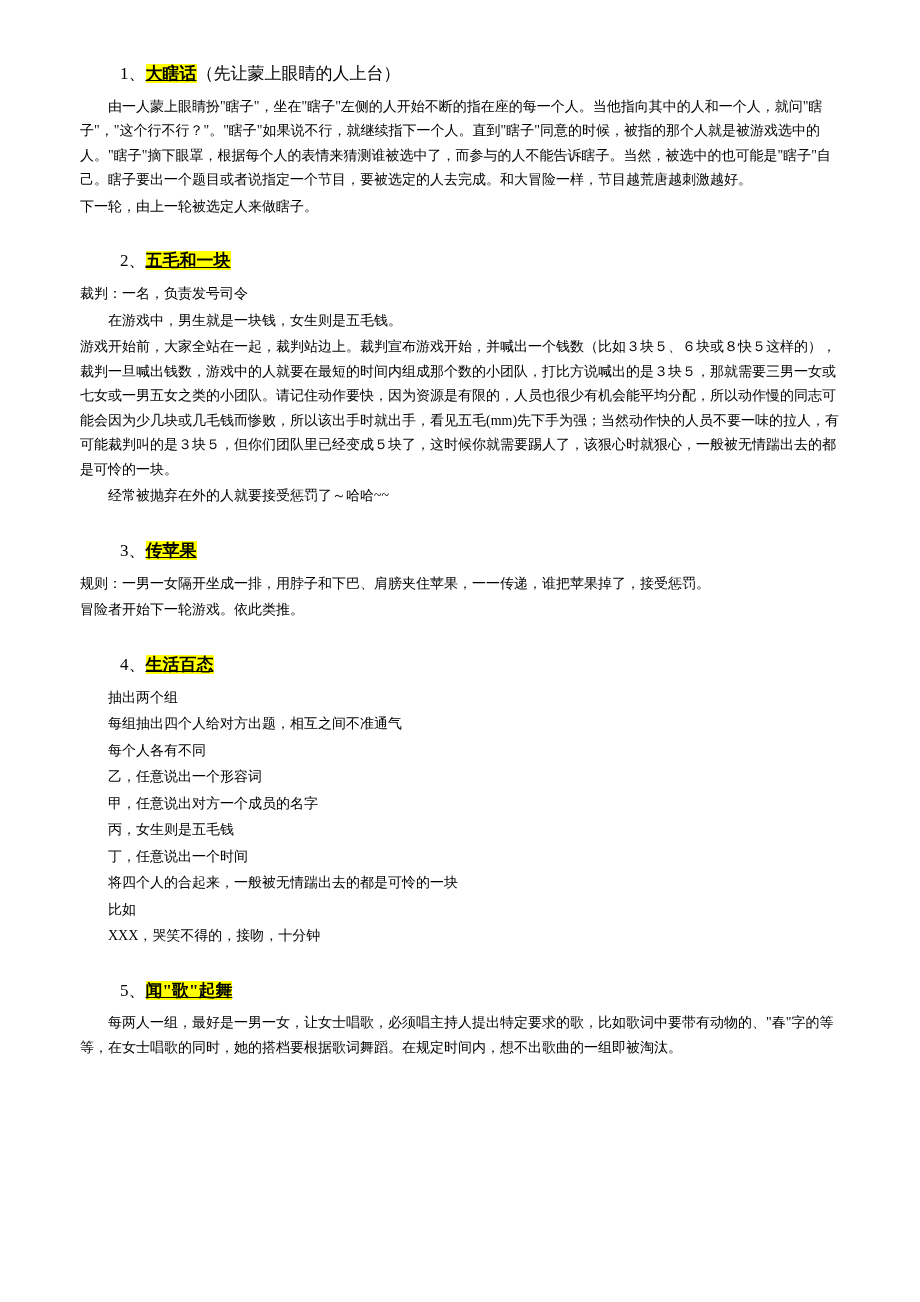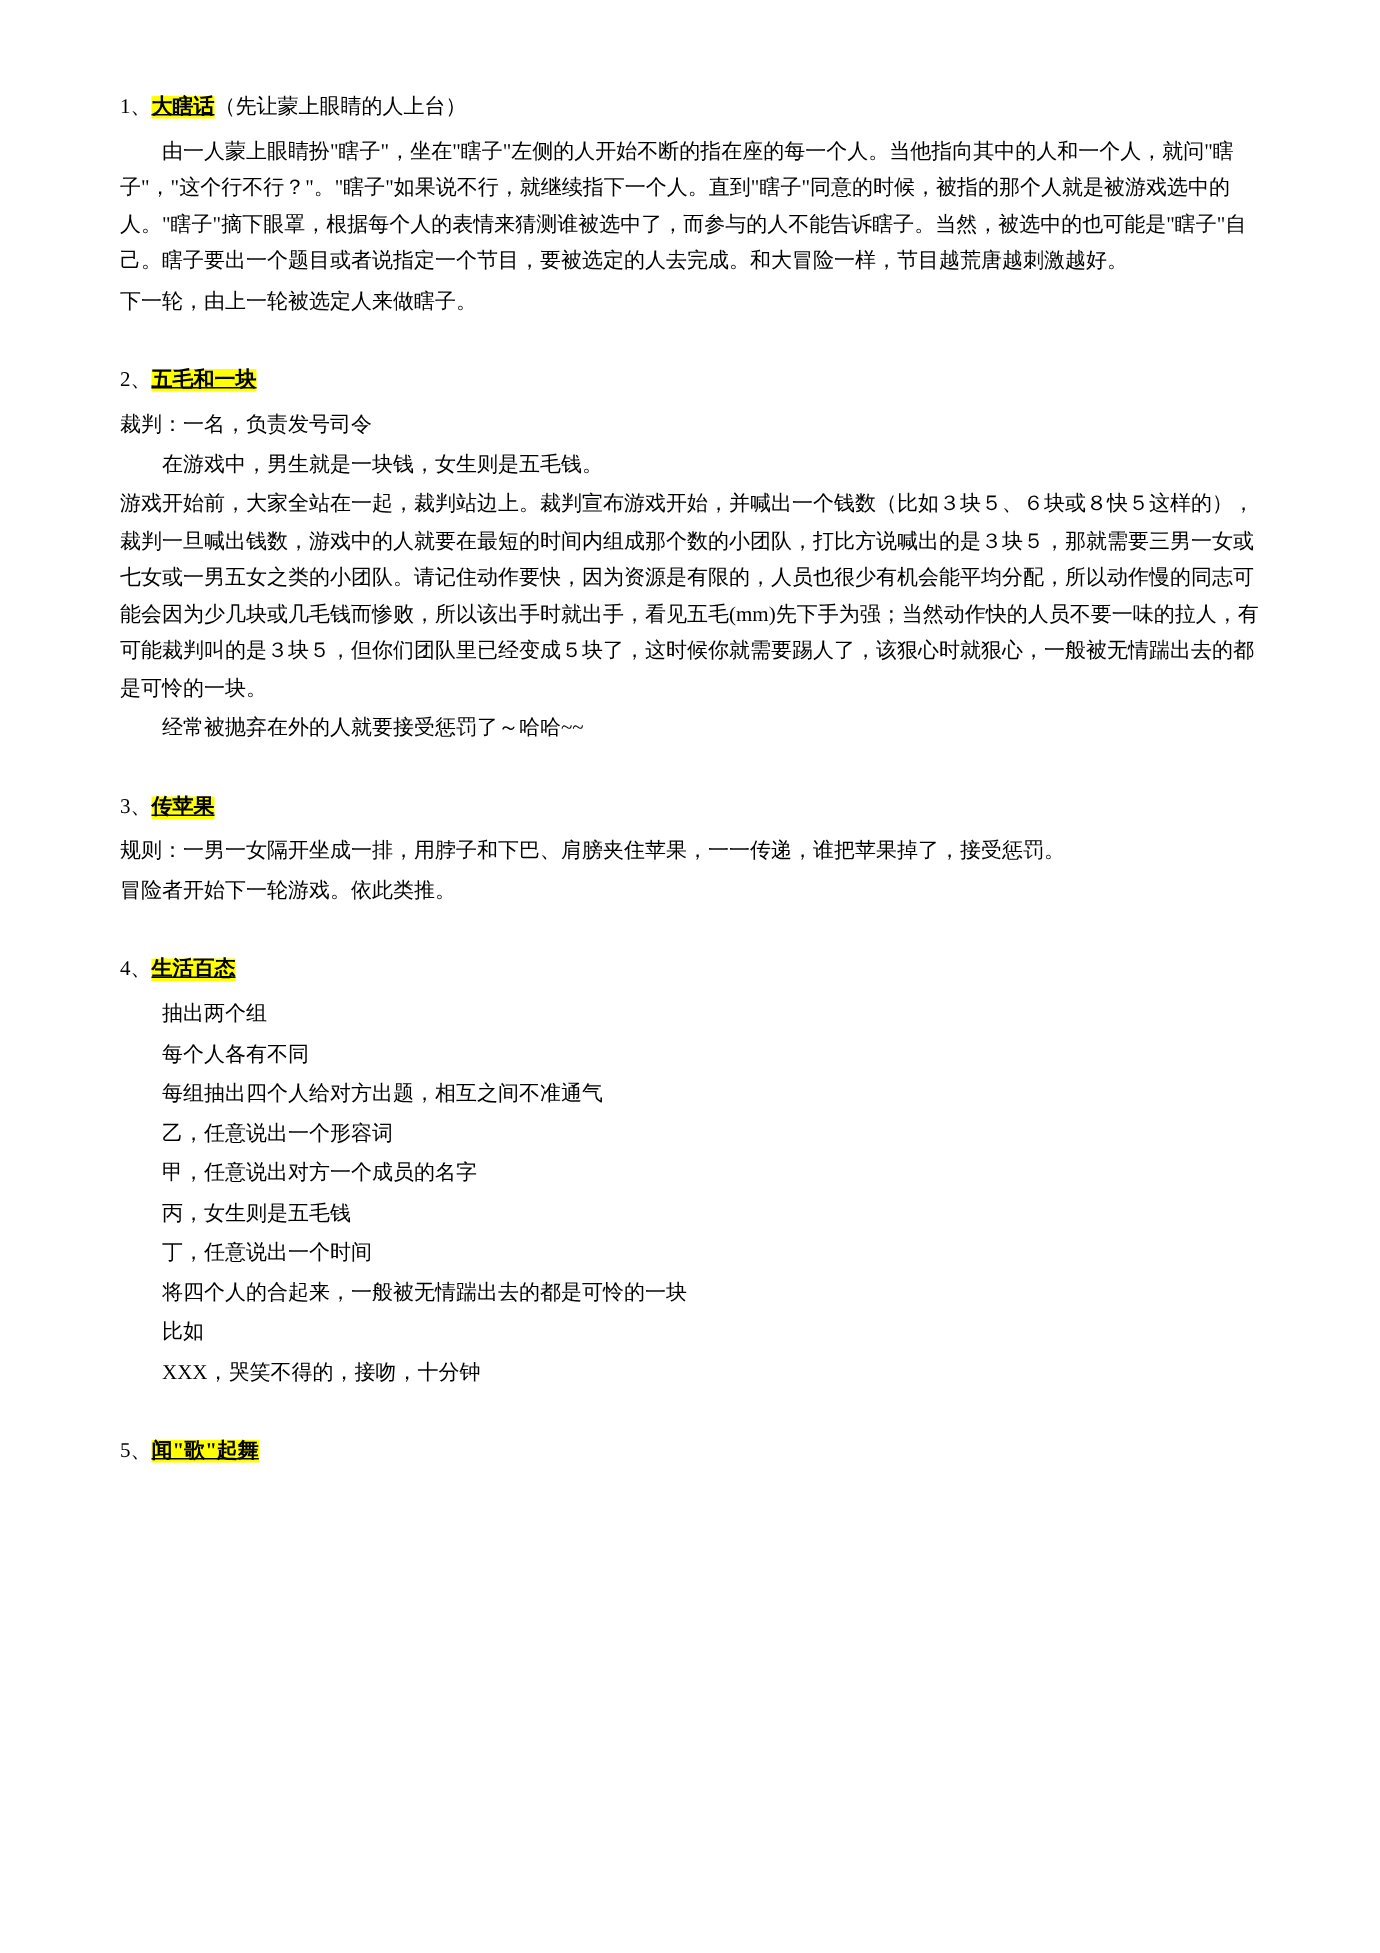--- a/index.html
+++ b/index.html
@@ -17,22 +17,23 @@
       padding: 60px 80px;
       max-width: 920px;
       margin: 0 auto;
     }
 
     .section {
       margin-bottom: 28px;
     }
 
     .section-title {
-      font-size: 14px;
+      font-size: 17px;
       margin-bottom: 6px;
+      margin-left: 40px;
     }
 
     .highlight-yellow {
       background-color: #ffff00;
       font-weight: bold;
       text-decoration: underline;
     }
 
     .section-body {
       font-size: 14px;
@@ -83,31 +84,34 @@
       <p>冒险者开始下一轮游戏。依此类推。</p>
     </div>
   </div>
 
   <div class="section">
     <div class="section-title">
       <span>4、</span><span class="highlight-yellow">生活百态</span>
     </div>
     <div class="section-body">
       <p class="indent">抽出两个组</p>
+      <p class="indent">每组抽出四个人给对方出题，相互之间不准通气</p>
       <p class="indent">每个人各有不同</p>
-      <p class="indent">每组抽出四个人给对方出题，相互之间不准通气</p>
       <p class="indent">乙，任意说出一个形容词</p>
       <p class="indent">甲，任意说出对方一个成员的名字</p>
       <p class="indent">丙，女生则是五毛钱</p>
       <p class="indent">丁，任意说出一个时间</p>
       <p class="indent">将四个人的合起来，一般被无情踹出去的都是可怜的一块</p>
       <p class="indent">比如</p>
       <p class="indent">XXX，哭笑不得的，接吻，十分钟</p>
     </div>
   </div>
 
   <div class="section">
     <div class="section-title">
       <span>5、</span><span class="highlight-yellow">闻"歌"起舞</span>
     </div>
+    <div class="section-body">
+      <p class="indent">每两人一组，最好是一男一女，让女士唱歌，必须唱主持人提出特定要求的歌，比如歌词中要带有动物的、"春"字的等等，在女士唱歌的同时，她的搭档要根据歌词舞蹈。在规定时间内，想不出歌曲的一组即被淘汰。</p>
+    </div>
   </div>
 
 </div>
 
 </body></html>

